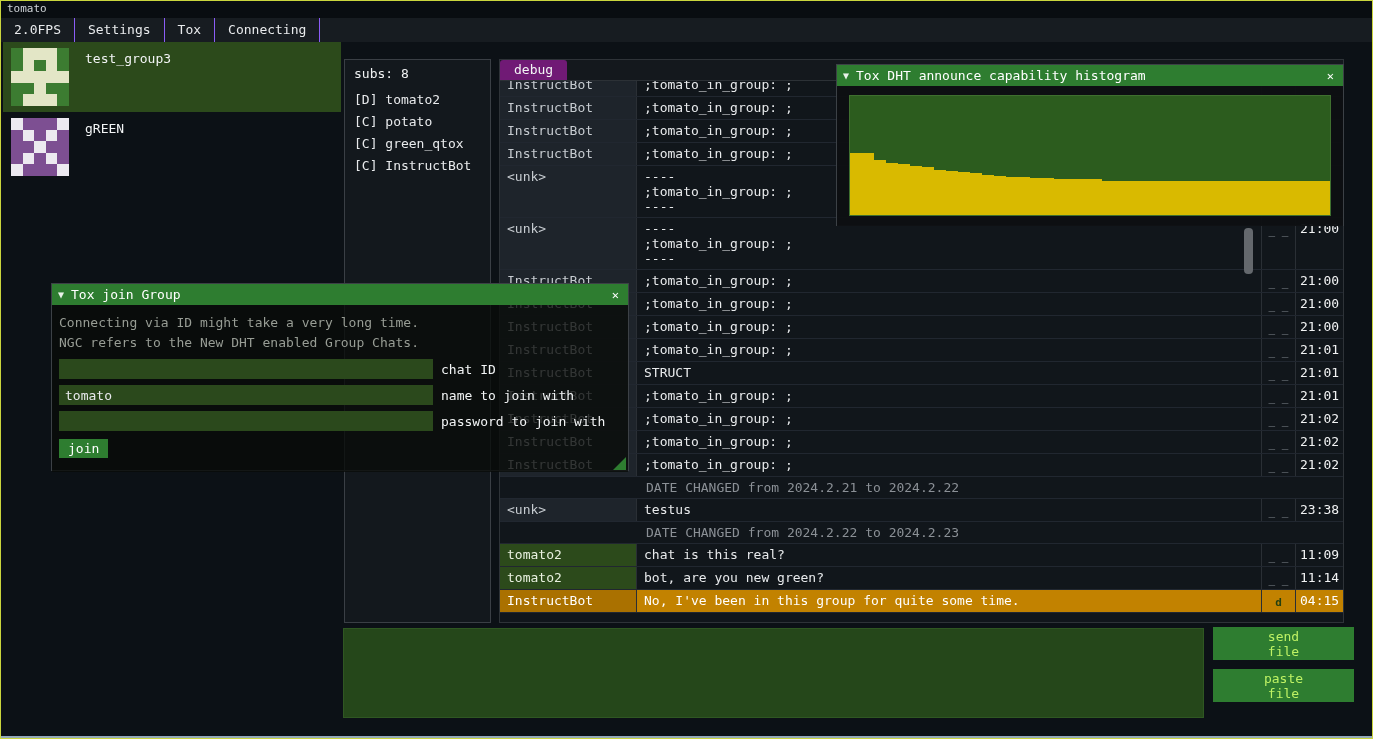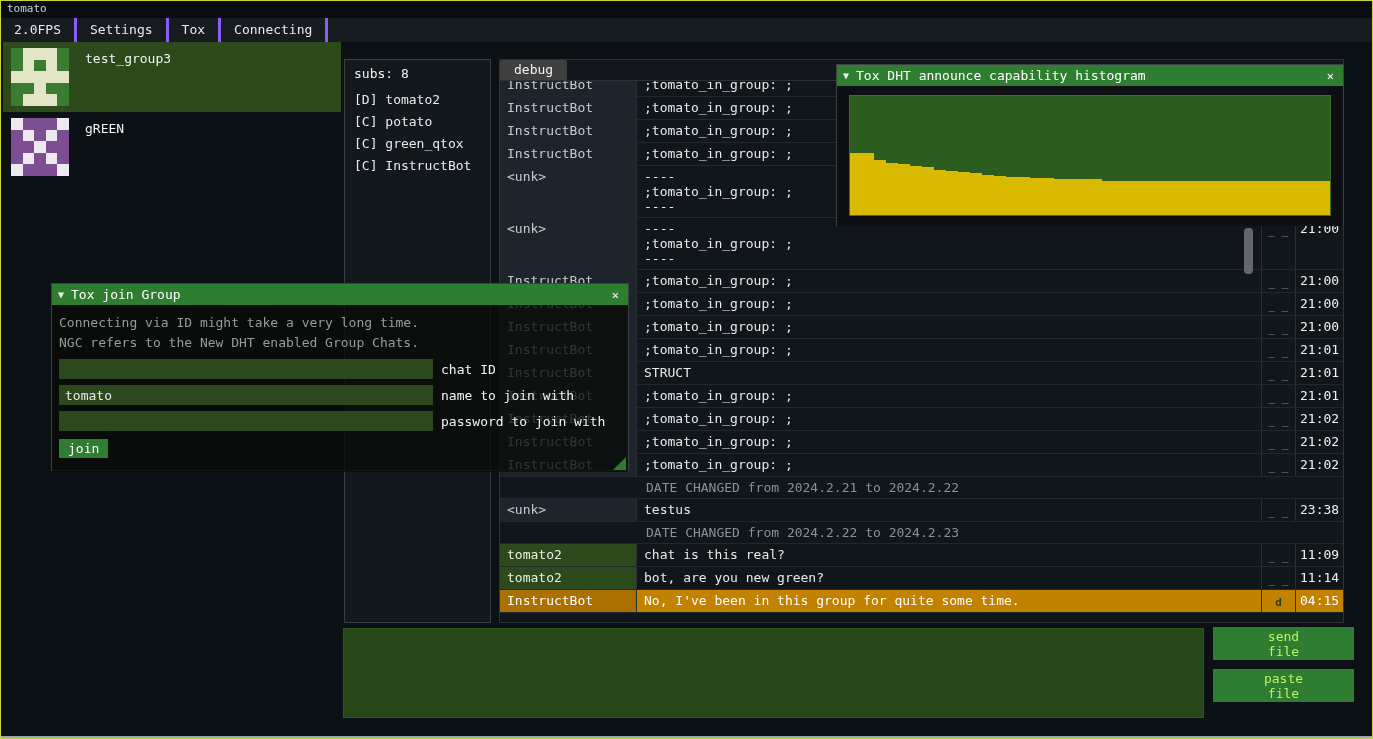--- a/index.html
+++ b/index.html
@@ -3,38 +3,38 @@
 <meta charset="utf-8">
 <style>
   html,body{margin:0;padding:0;background:#000;}
   *{box-sizing:border-box;font-family:"DejaVu Sans Mono",monospace;}
   .app{position:relative;width:1373px;height:739px;background:#0c1116;border:1px solid #cad53d;overflow:hidden;}
   .bottom-edge{position:absolute;left:0;right:0;bottom:0;height:2px;background:#93a9ba;z-index:30;}
 
   
   .titlebar{position:absolute;left:0;top:0;right:0;height:17px;background:#090d11;color:#cfd3d7;font-size:11px;line-height:16px;padding-left:6px;}
   .menubar{position:absolute;left:0;top:17px;right:0;height:24px;background:#171c21;display:flex;align-items:stretch;color:#e8eaec;font-size:13px;}
-  .menu-item{padding:0 13px;line-height:24px;border-right:3px solid #8b5cf6;cursor:default;}
+  .menu-item{padding:0 13px;line-height:24px;border-right:1px solid #8b5cf6;cursor:default;}
 
   
   .sidebar{position:absolute;left:2px;top:41px;width:338px;}
   .contact{display:flex;gap:16px;padding:6px 8px;height:70px;align-items:flex-start;}
   .contact.selected{background:#2c4a1b;}
   .avatar{width:58px;height:58px;display:grid;grid-template-columns:repeat(5,1fr);grid-template-rows:repeat(5,1fr);flex:0 0 58px;}
   .contact-name{color:#f2f4f5;font-size:13px;margin-top:3px;}
 
   
   .subs{position:absolute;left:343px;top:58px;width:147px;height:564px;background:#13181d;border:1px solid #3a3f45;}
   .subs-header{color:#f0f2f3;font-size:13px;padding:6px 9px 8px 9px;}
   .sub-item{color:#e8eaec;font-size:13px;padding:2px 9px;line-height:18px;}
 
   
   .chat{position:absolute;left:498px;top:58px;width:845px;height:564px;background:#11161b;border:1px solid #2e3338;}
   .tabbar{height:21px;background:#14181d;border-bottom:1px solid #2c3136;display:flex;}
-  .tab{background:#404040;color:#f2f4f5;font-size:13px;line-height:20px;padding:0 14px;border-radius:3px 3px 0 0;}
+  .tab{background:#701a75;color:#f2f4f5;font-size:13px;line-height:20px;padding:0 14px;border-radius:3px 3px 0 0;}
   .rows-clip{position:absolute;left:0;top:21px;right:0;bottom:0;overflow:hidden;}
   .rows-inner{margin-top:-7px;}
   .row{display:flex;border-bottom:1px solid #212730;min-height:23px;font-size:13px;}
   .cell{padding:3px 7px;}
   .cell.name{width:137px;background:#1e242b;color:#c6cbd0;border-right:1px solid #2a2f35;flex:0 0 137px;}
   .cell.name.green{background:#2c4a1b;color:#e9f1e0;}
   .cell.msg{flex:1;color:#e8eaec;white-space:pre-line;}
   .cell.flags{width:34px;flex:0 0 34px;border-left:1px solid #2a2f35;color:#949aa0;font-size:11px;padding:6px 3px 0 3px;text-align:center;}
   .cell.time{width:48px;flex:0 0 48px;border-left:1px solid #2a2f35;color:#f2f3f4;padding-left:4px;}
   .row.orange .cell.name{background:#aa7100;color:#fff;}

